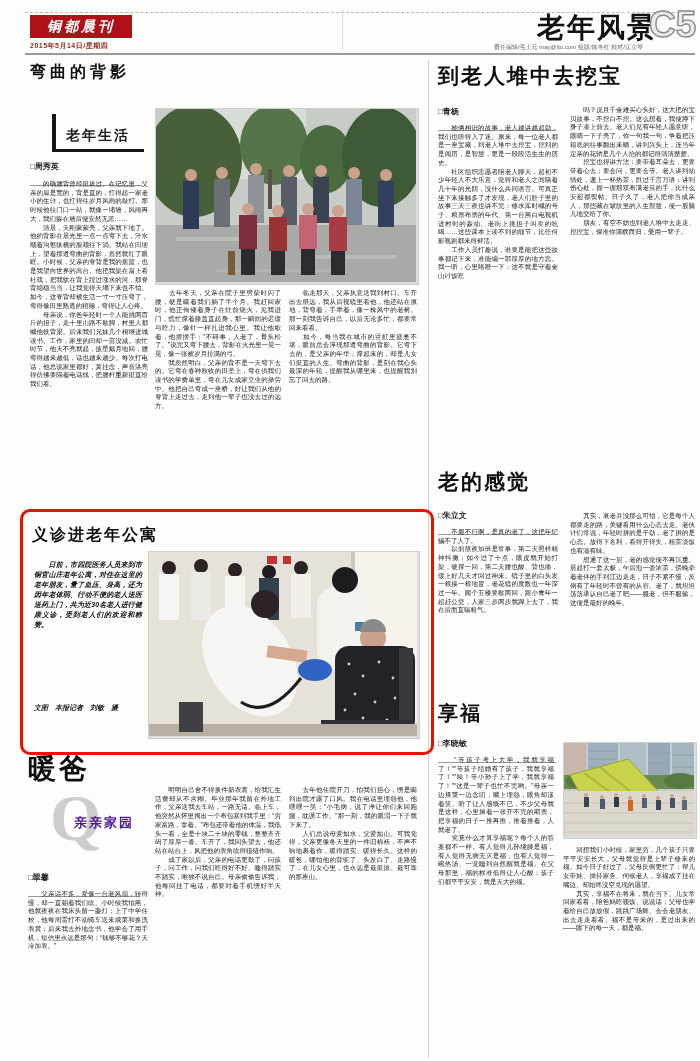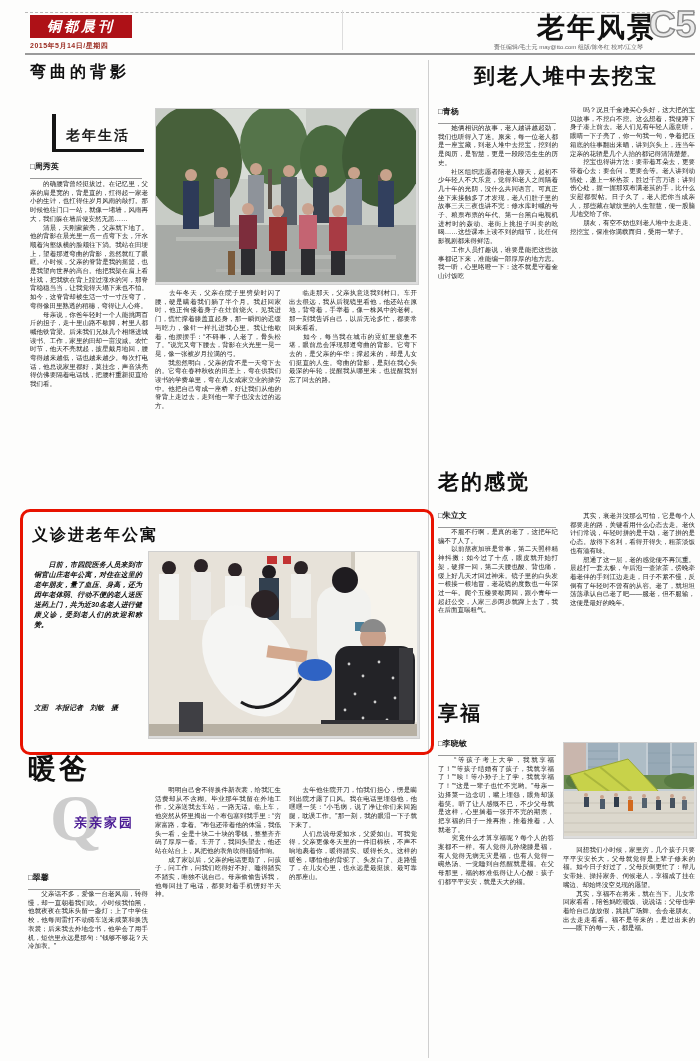--- a/index.html
+++ b/index.html
@@ -14,21 +14,21 @@
   .date-line{left:30px;top:41px;font-size:7px;color:#9a2b20;font-weight:bold;letter-spacing:.5px;}
   .head-div-v{left:342px;top:10px;height:40px;border-left:1px solid #ddd;}
   .section-title{left:537px;top:9px;font-size:28px;font-weight:900;letter-spacing:2px;
     font-family:"Liberation Serif","DejaVu Serif",serif;color:#111;}
   .page-no{left:649px;top:4px;font-size:37px;font-weight:bold;color:#e9e9e9;
     -webkit-text-stroke:1.4px #8a8a8a;font-family:"Liberation Sans",sans-serif;}
   .editor-line{left:360px;top:43px;width:283px;text-align:right;font-size:6px;color:#666;}
   .head-rule{left:25px;top:53px;width:670px;border-top:2px solid #9a9a9a;}
   
   .headline{font-weight:900;color:#101010;font-family:"Liberation Serif","DejaVu Serif",serif;}
-  .byline{font-size:8px;font-weight:bold;color:#222;border-bottom:1px solid #999;padding-bottom:6px;}
+  .byline{font-size:8px;font-weight:bold;color:#222;border-bottom:1px solid #999;padding-bottom:13px;}
   .bodytext{font-size:6.5px;line-height:8.7px;text-align:justify;color:#222;
     white-space:pre-line;overflow:hidden;}
   .v-divider{left:428px;top:60px;height:998px;border-left:1px solid #cfcfcf;}
   .photo{border:1px solid #cfcfcf;background:#ddd;overflow:hidden;}
   .photo svg{display:block;}
   
   .bent-title{left:30px;top:62px;font-size:16px;letter-spacing:4px;}
   .tag-box{left:52px;top:114px;width:92px;height:38px;border-left:4px solid #151515;
     border-bottom:3px solid #151515;display:flex;align-items:flex-end;
     padding:0 0 4px 10px;box-sizing:border-box;font-size:14px;font-weight:900;letter-spacing:2px;}
@@ -48,21 +48,21 @@
   .warm-title{left:28px;top:750px;font-size:28px;letter-spacing:3px;}
   .q-logo{left:50px;top:788px;width:120px;height:82px;}
   .q-glyph{left:0;top:-8px;font-size:66px;font-weight:bold;color:#cdcdcd;
     font-family:"Liberation Serif","DejaVu Serif",serif;}
   .q-text{left:24px;top:26px;font-size:13px;font-weight:900;color:#4c1d95;letter-spacing:2px;}
   .warm-byline{left:28px;top:872px;width:112px;}
   .colW1{left:28px;top:890px;width:120px;height:164px;}
   .colW2{left:155px;top:786px;width:126px;height:268px;}
   .colW3{left:289px;top:786px;width:128px;height:268px;}
   
-  .dig-title{left:438px;top:62px;font-size:21px;letter-spacing:2px;margin-left:36px;}
+  .dig-title{left:438px;top:62px;font-size:21px;letter-spacing:2px;}
   .dig-byline{left:438px;top:106px;width:118px;}
   .colD1{left:438px;top:124px;width:120px;height:340px;}
   .colD2{left:570px;top:106px;width:125px;height:358px;}
   .old-title{left:438px;top:468px;font-size:21px;letter-spacing:2px;}
   .old-byline{left:438px;top:510px;width:118px;}
   .colO1{left:438px;top:528px;width:120px;height:162px;}
   .colO2{left:570px;top:512px;width:125px;height:178px;}
   .enjoy-title{left:438px;top:700px;font-size:20px;letter-spacing:2px;}
   .enjoy-byline{left:438px;top:738px;width:118px;}
   .colE1{left:438px;top:756px;width:116px;height:300px;}

